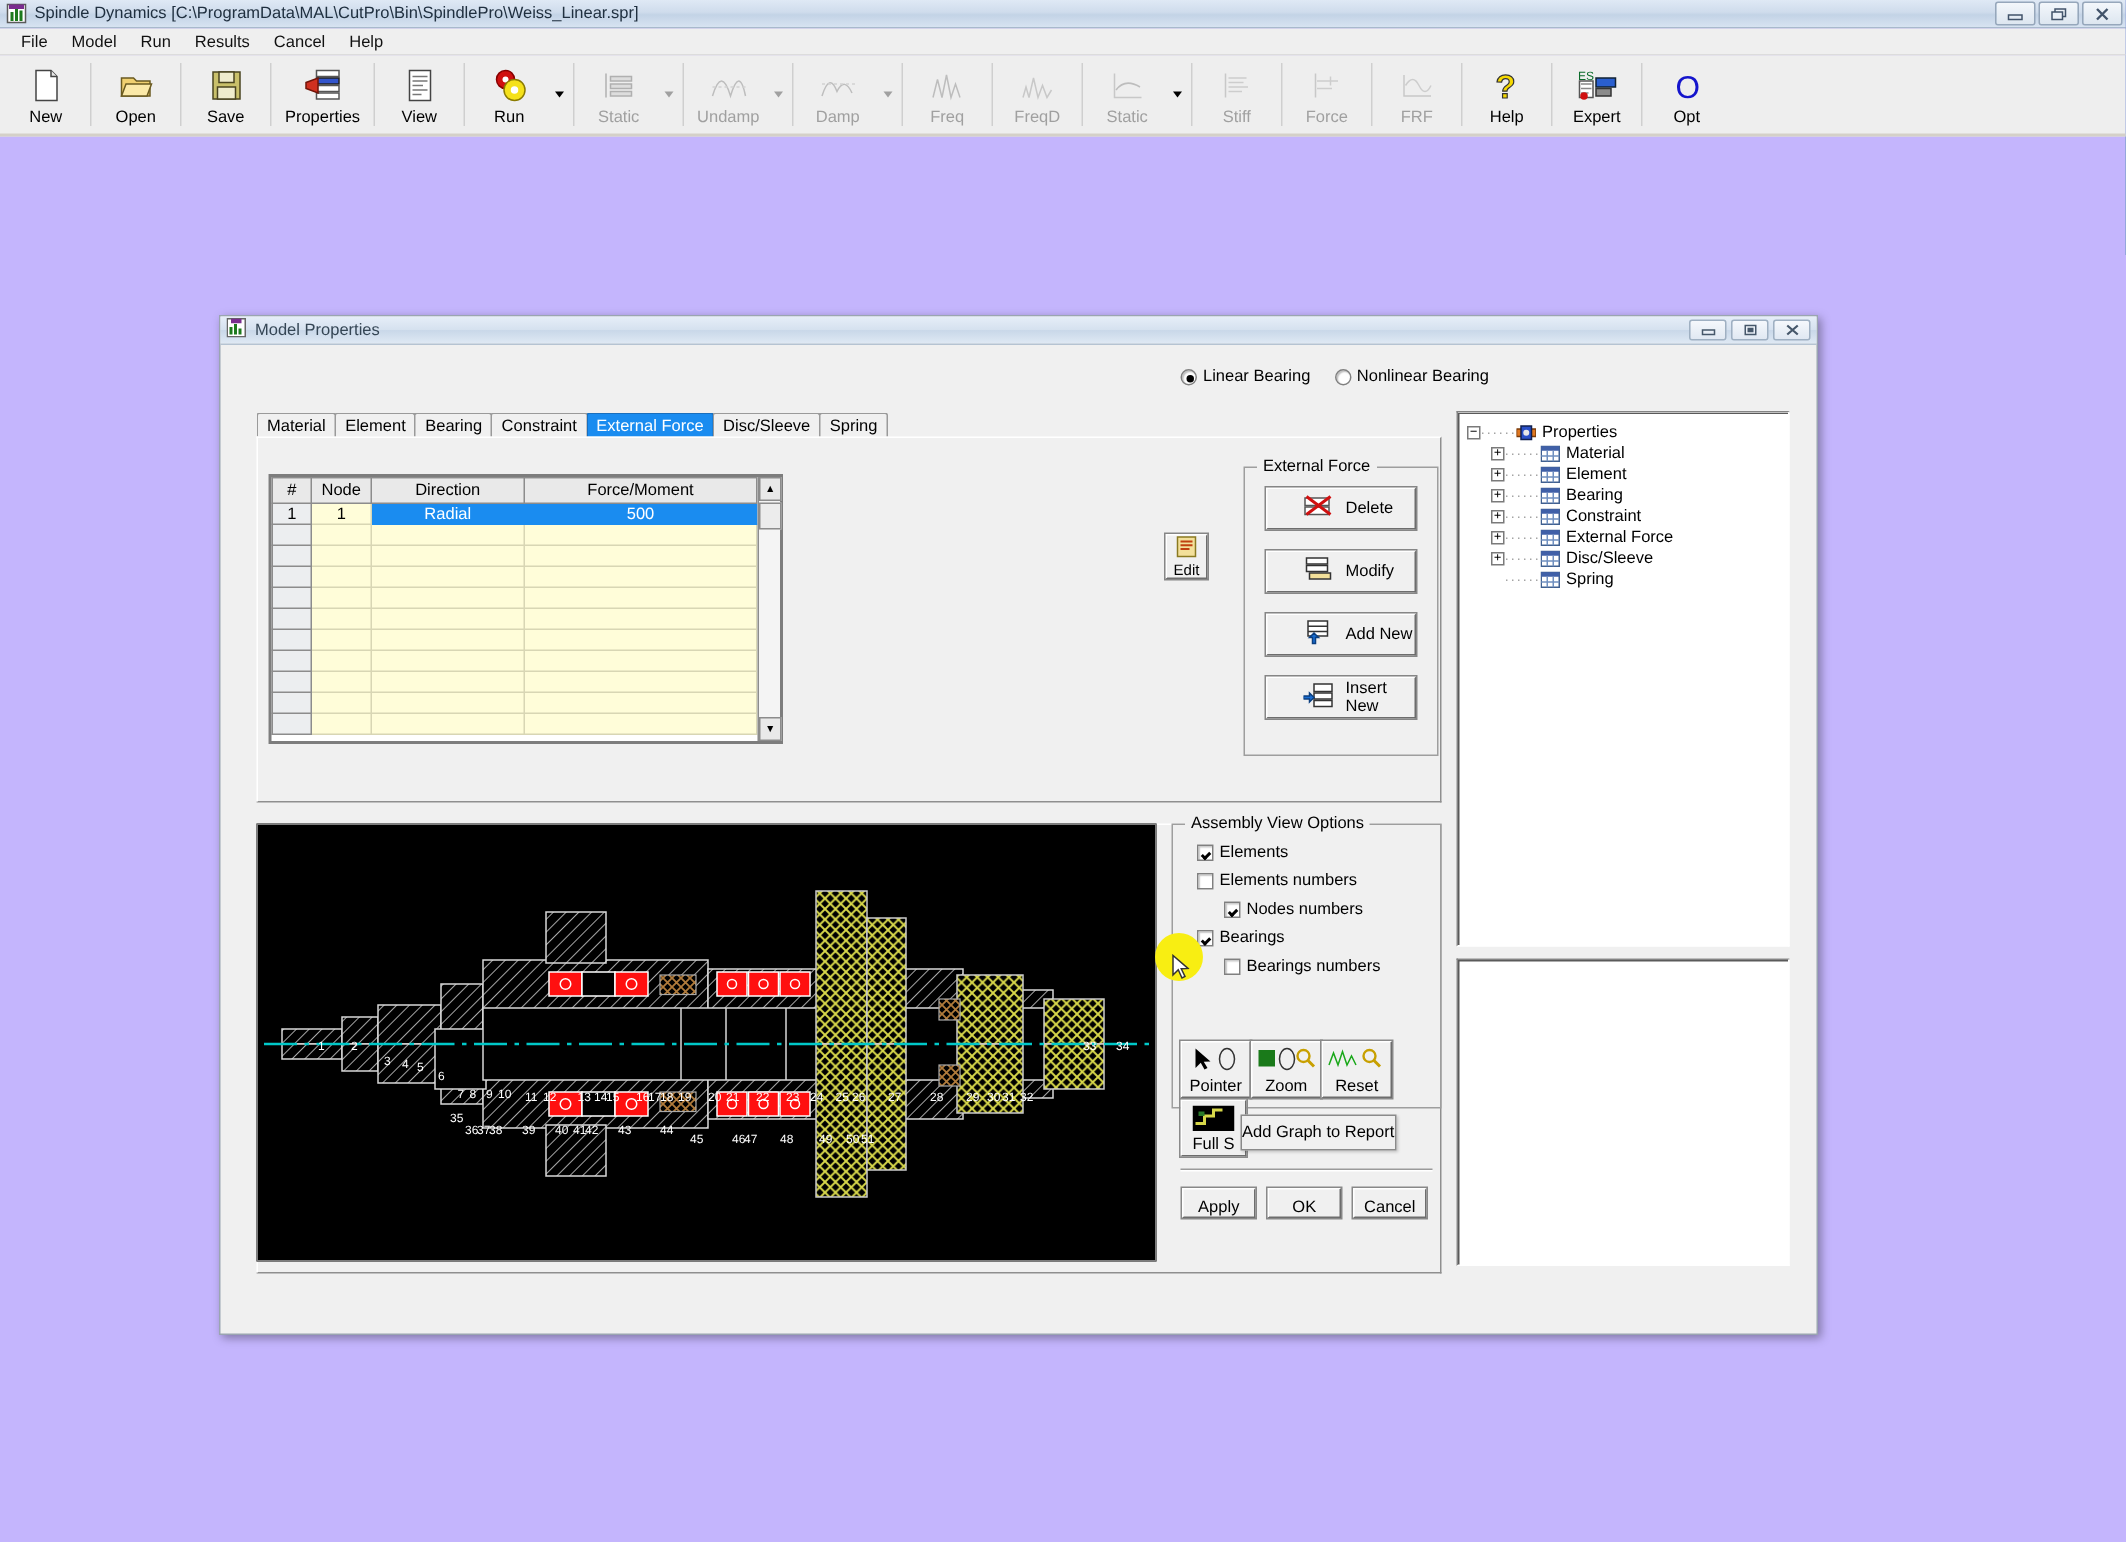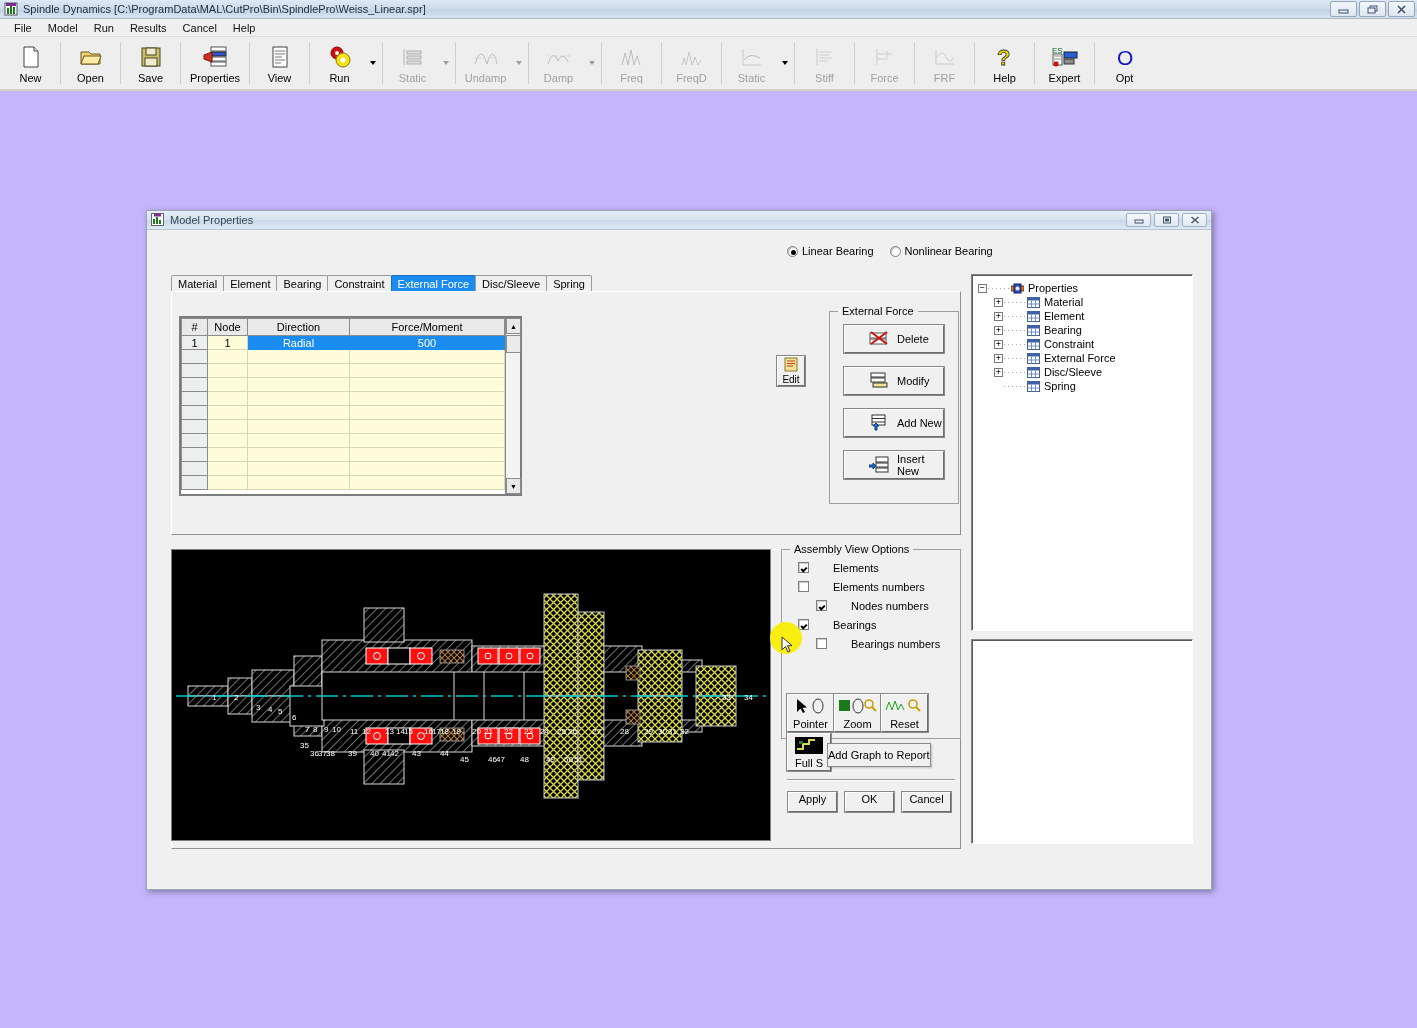--- a/index.html
+++ b/index.html
@@ -150,21 +150,21 @@
     outline:1px solid #868686;
     display:flex; flex-direction:column; align-items:center; justify-content:center; font-size:10px;
   }
 
   
   #canvas { position:absolute; left:24px; top:338px; width:600px; height:292px;
             background:#000; border:1px solid #7d7d7d; overflow:hidden; }
 
   
   #avo { left:634px; top:338px; width:180px; height:190px; }
-  .cb-row { display:flex; align-items:flex-start; gap:24px; font-size:11px; margin-bottom:7px; }
+  .cb-row { display:flex; align-items:flex-end; gap:4px; font-size:11px; margin-bottom:7px; }
   .cbx {
     width:11px;height:11px;background:#fff;border:1px solid #808080;
     box-shadow:inset 1px 1px 1px rgba(0,0,0,.22); position:relative; flex:0 0 auto;
   }
   .cbx.on::after{
     content:""; position:absolute; left:2px; top:4px; width:4px; height:2px;
     border-left:2px solid #000; border-bottom:2px solid #000; transform:rotate(-45deg);
   }
 
   .tool-btn {
@@ -175,21 +175,21 @@
     font-size:11px; padding-bottom:1px;
   }
   .tooltip {
     position:absolute; background:#f0f0f0; border:1px solid #8a8a8a;
     padding:5px 0; font-size:11px; white-space:nowrap;
     box-shadow:1px 1px 2px rgba(0,0,0,.2);
   }
   .dlg-btn {
     position:absolute; width:49px; height:20px; background:#f0f0f0;
     border:1px solid #fff; border-right-color:#6d6d6d; border-bottom-color:#6d6d6d;
-    outline:1px solid #888; display:flex; align-items:flex-start; justify-content:center; font-size:11px;
+    outline:1px solid #888; display:flex; align-items:flex-end; justify-content:center; font-size:11px;
   }
   .hsep { position:absolute; left:640px; width:168px; height:2px;
           border-top:1px solid #9a9a9a; border-bottom:1px solid #fff; }
 
   
   .sunken {
     position:absolute; background:#fff;
     border:1px solid #848484; border-right-color:#fff; border-bottom-color:#fff;
     box-shadow:inset 1px 1px 0 #5a5a5a;
   }

